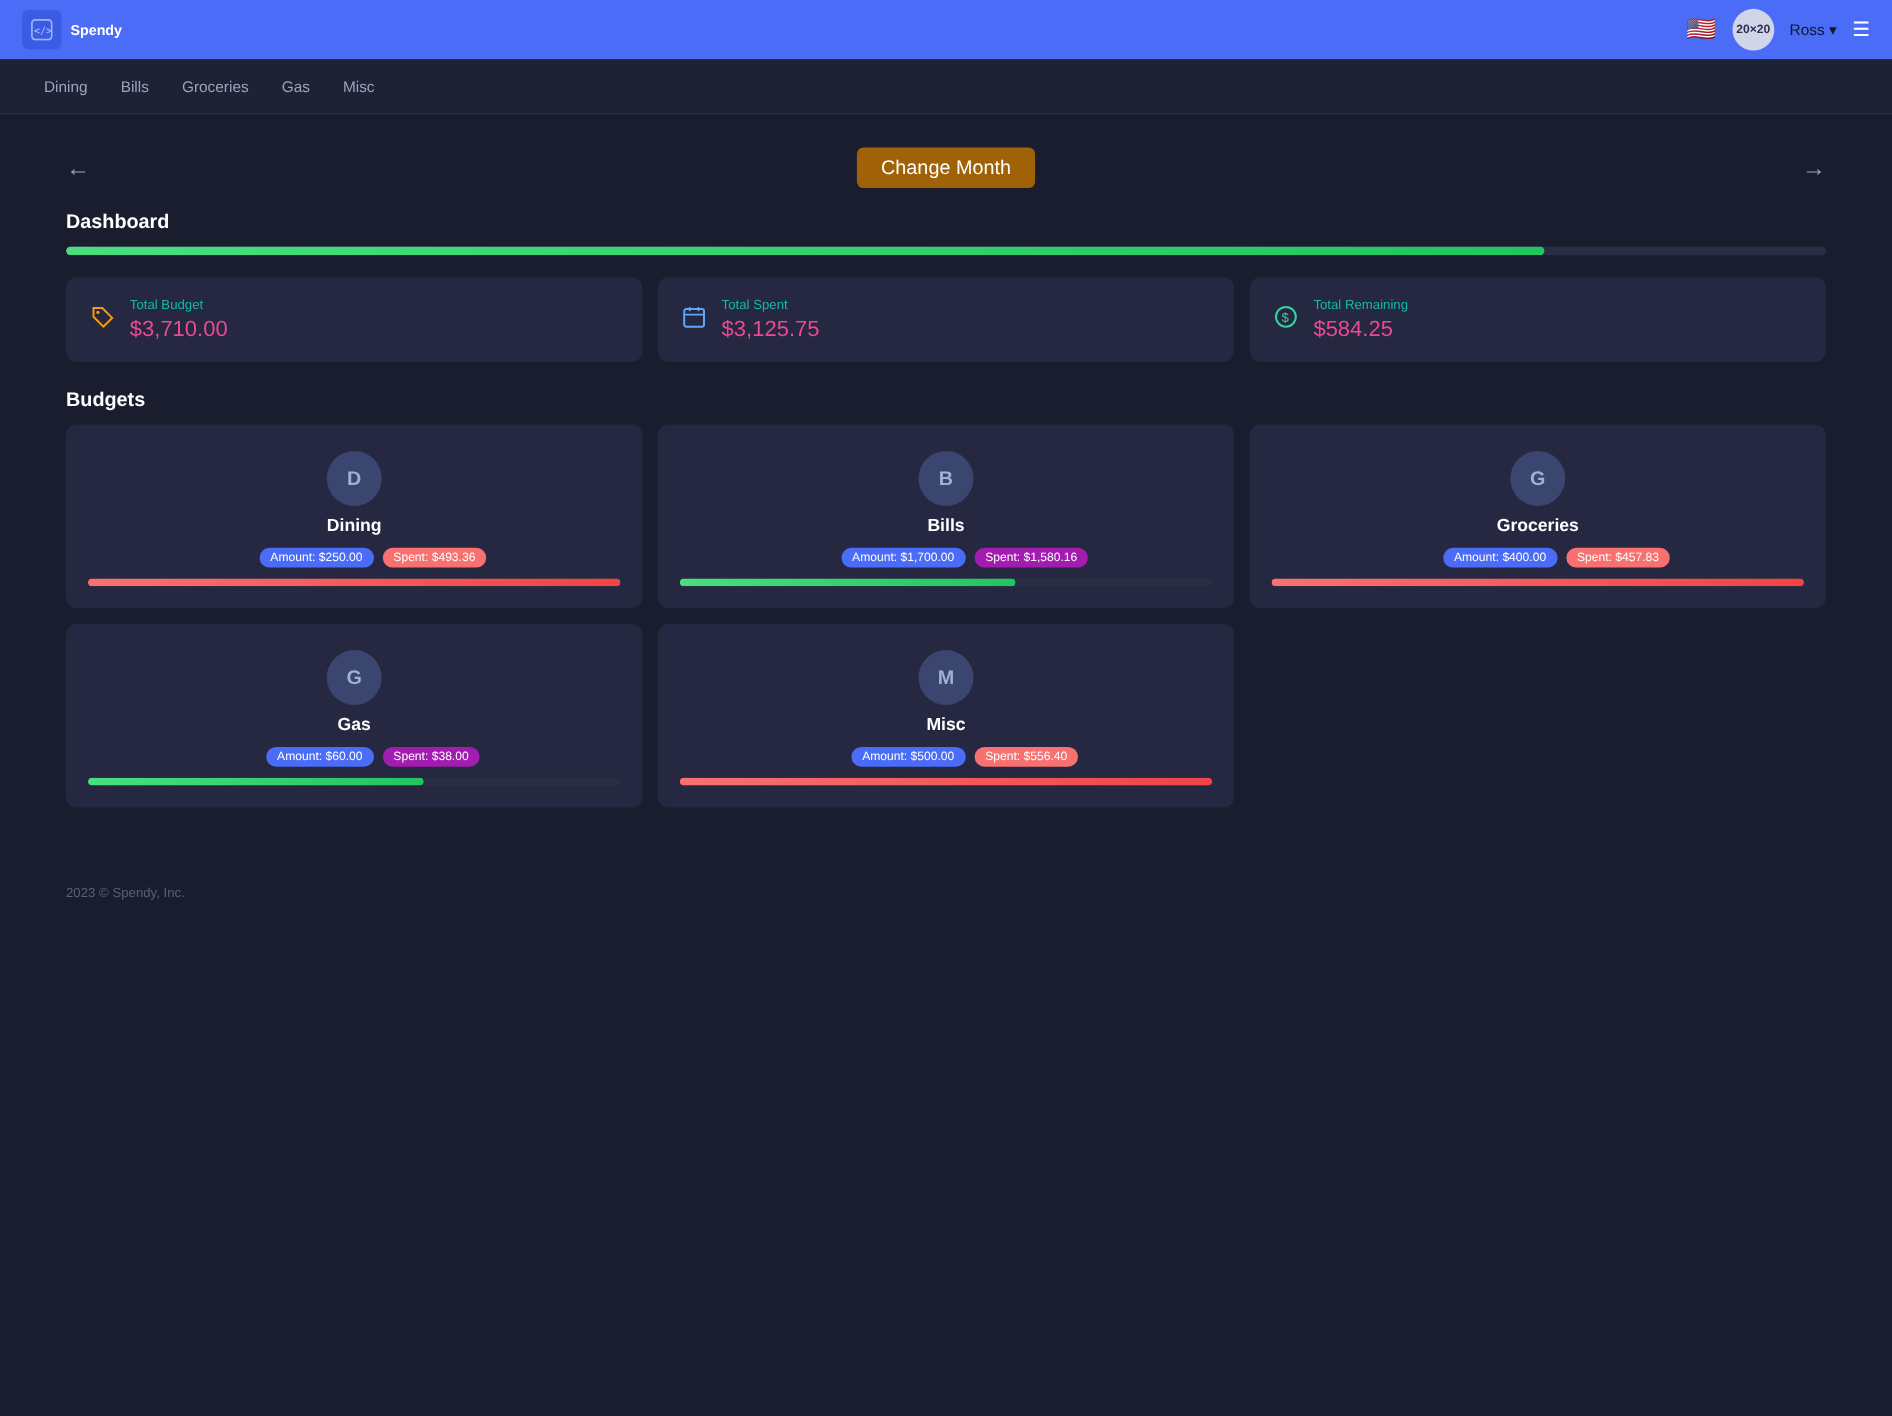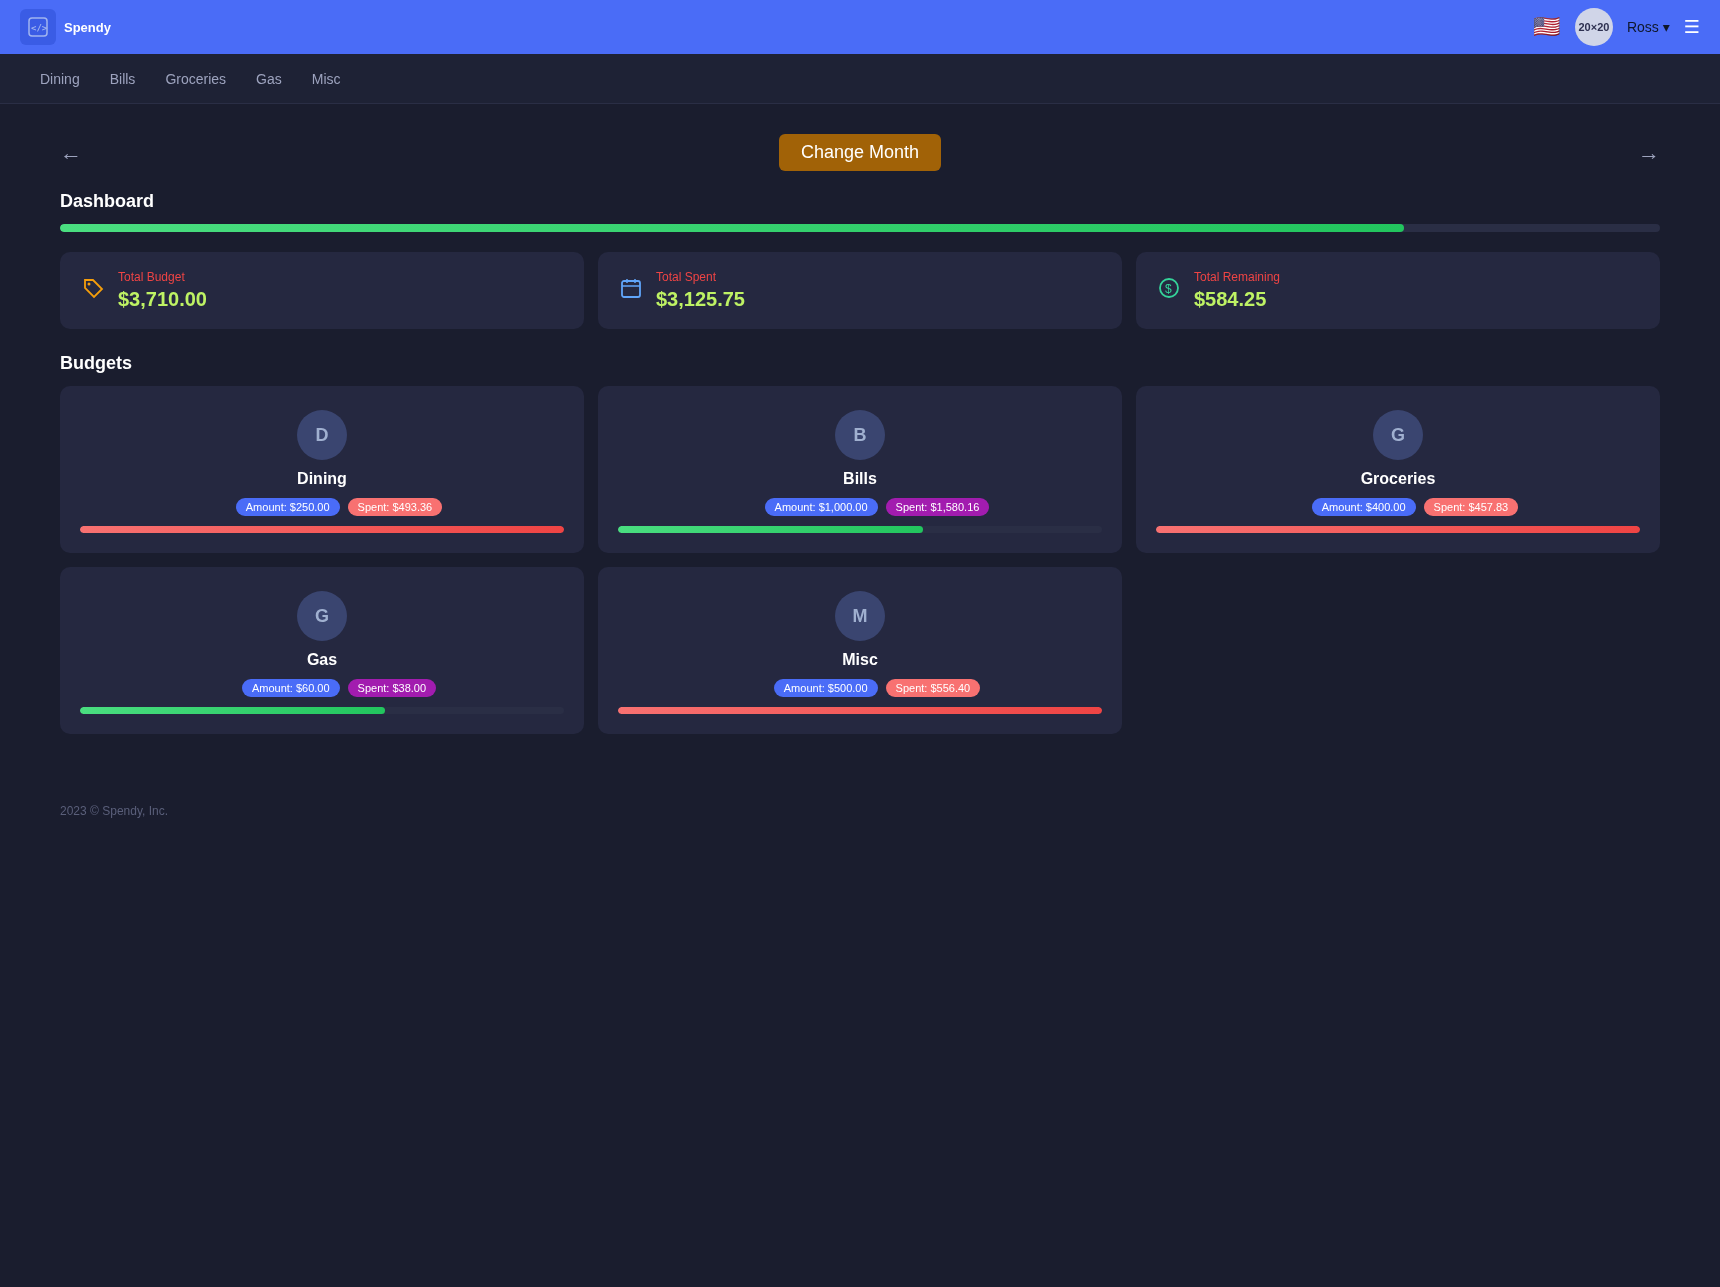--- a/index.html
+++ b/index.html
@@ -108,22 +108,22 @@
       border-radius: 10px;
       padding: 18px 22px;
       display: flex; align-items: center; gap: 14px;
     }
     .stat-icon {
       font-size: 20px; color: #9da3be;
     }
     .stat-icon-tag { color: #f59e0b; }
     .stat-icon-cal { color: #60a5fa; }
     .stat-icon-dollar { color: #34d399; }
-    .stat-label { font-size: 12px; color: #ef4444; margin-bottom: 4px; }
-    .stat-value { font-size: 20px; font-weight: 700; color: #bef264; }
+    .stat-label { font-size: 12px; color: #14b8a6; margin-bottom: 4px; }
+    .stat-value { font-size: 20px; font-weight: 400; color: #ec4899; }
 
     
     .budgets-grid {
       display: grid; grid-template-columns: 1fr 1fr 1fr;
       gap: 14px;
     }
     .budget-card {
       background: #252840;
       border-radius: 10px;
       padding: 24px 20px 20px;
@@ -268,21 +268,21 @@
         </div>
         <div class="budget-progress">
           <div class="budget-progress-fill" style="width:100%; background: linear-gradient(to right, #f87171, #ef4444);"></div>
         </div>
       </div>
 
       <div class="budget-card">
         <div class="budget-avatar">B</div>
         <div class="budget-name">Bills</div>
         <div class="budget-badges">
-          <span class="badge-amount">Amount: $1,000.00</span>
+          <span class="badge-amount">Amount: $1,700.00</span>
           <span class="badge-spent-green">Spent: $1,580.16</span>
         </div>
         <div class="budget-progress">
           <div class="budget-progress-fill" style="width:63%; background: linear-gradient(to right, #4ade80, #22c55e);"></div>
         </div>
       </div>
 
       <div class="budget-card">
         <div class="budget-avatar">G</div>
         <div class="budget-name">Groceries</div>

